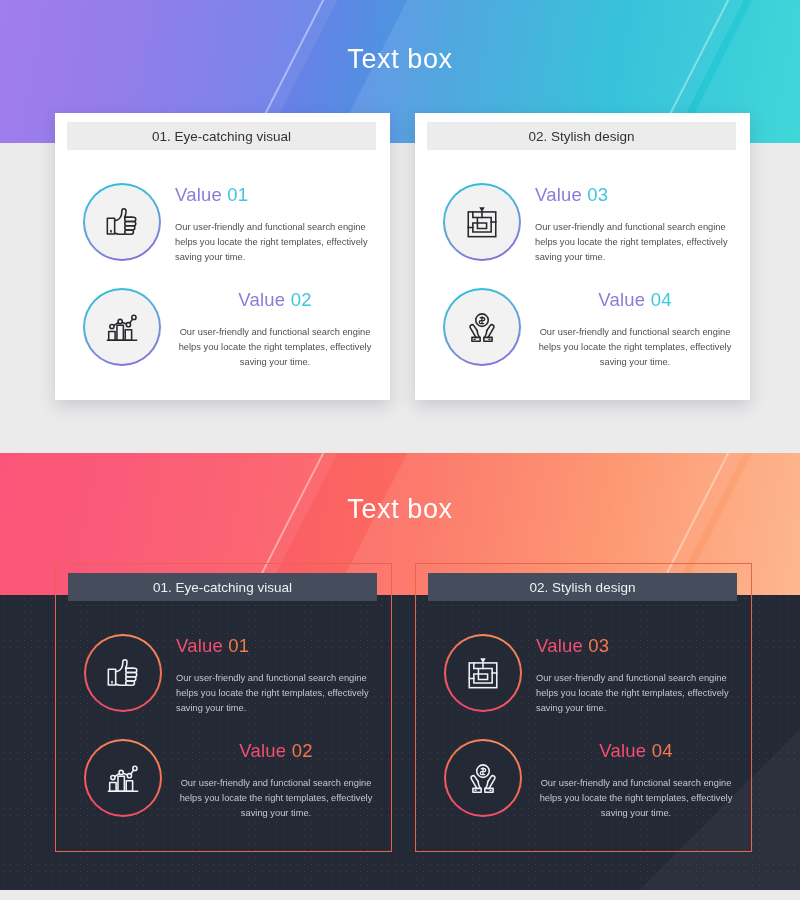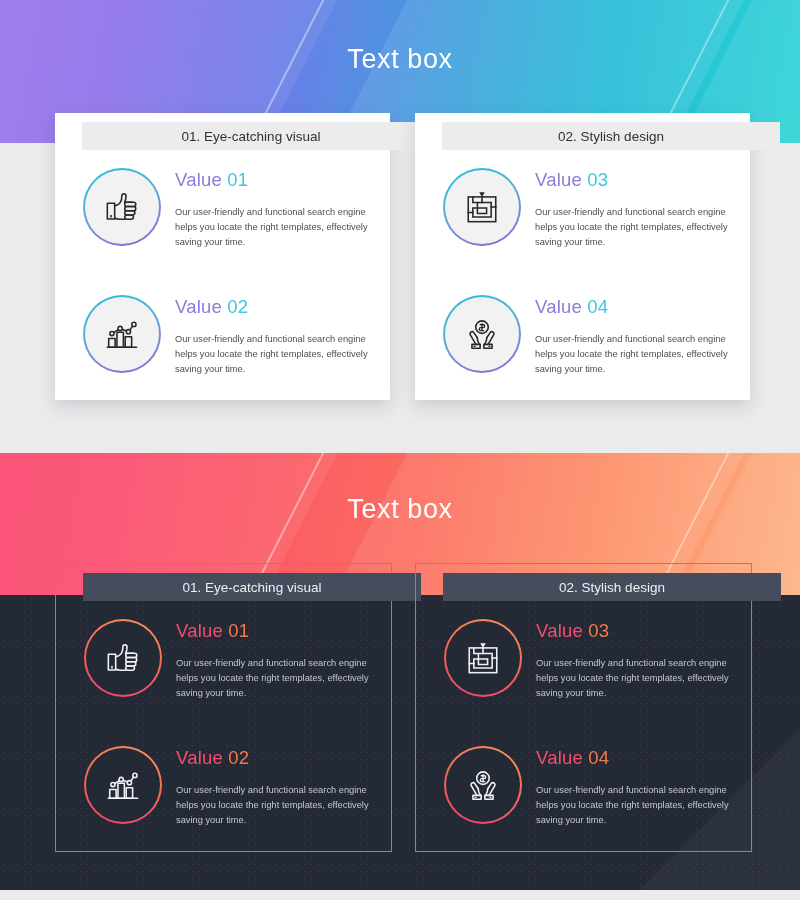--- a/index.html
+++ b/index.html
@@ -41,29 +41,29 @@
 
   
   .card{position:absolute;width:335px;height:287px;}
   .card-light{background:#ffffff;box-shadow:0 6px 16px rgba(60,50,90,.18);}
   .card-dark{background:transparent;border:1px solid #e8654b;}
   .c-l1{left:55px;top:113px;}
   .c-l2{left:415px;top:113px;}
   .c-d1{left:55px;top:563px;}
   .c-d2{left:415px;top:563px;}
 
-  .card-head{position:absolute;left:27px;top:9px;width:338px;height:28px;
+  .card-head{position:absolute;left:12px;top:9px;width:309px;height:28px;
     display:flex;align-items:center;justify-content:center;font-size:13.5px;}
   .head-light{background:#ECECEC;color:#2f3237;}
   .head-dark{background:#454c5c;color:#eef0f3;}
 
   
   .row{position:absolute;left:0;width:335px;height:100px;}
-  .row-a{top:55px;padding-left:32px;}
-  .row-b{top:182px;}
+  .row-a{top:70px;padding-left:32px;}
+  .row-b{top:175px;text-align:center;}
 
   .circ{position:absolute;left:28px;top:0;width:74px;height:74px;border-radius:50%;
     display:flex;align-items:center;justify-content:center;}
   .circ-light{background:#F2F2F2;
     border:2px solid transparent;
     background-image:linear-gradient(#f2f2f2,#f2f2f2),linear-gradient(160deg,#22bedb 0%,#4db5d9 35%,#7b8ad8 70%,#8a64d6 100%);
     background-origin:border-box;background-clip:content-box,border-box;}
   .circ-dark{background:#242936;
     border:2px solid transparent;
     background-image:linear-gradient(#242936,#242936),linear-gradient(200deg,#f79361 0%,#f4764f 35%,#f4575f 70%,#f0436c 100%);

